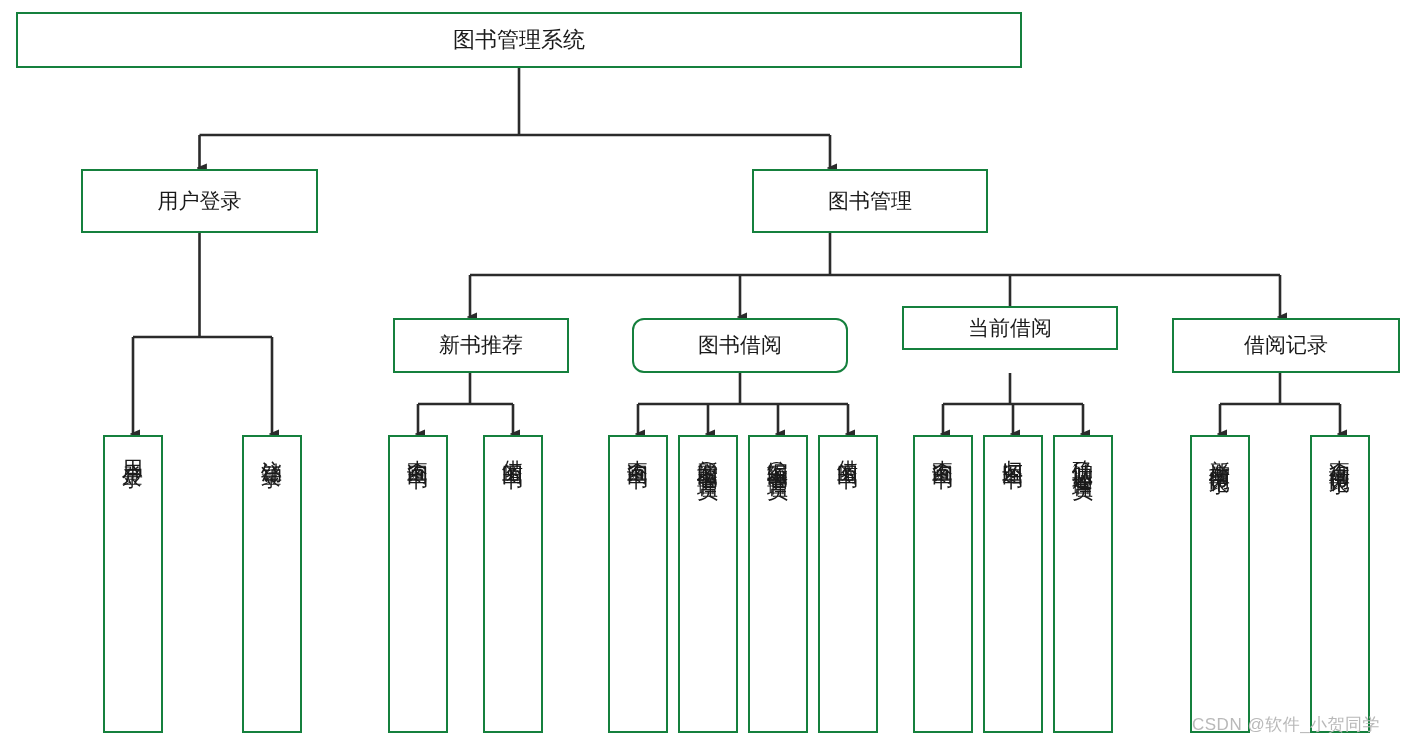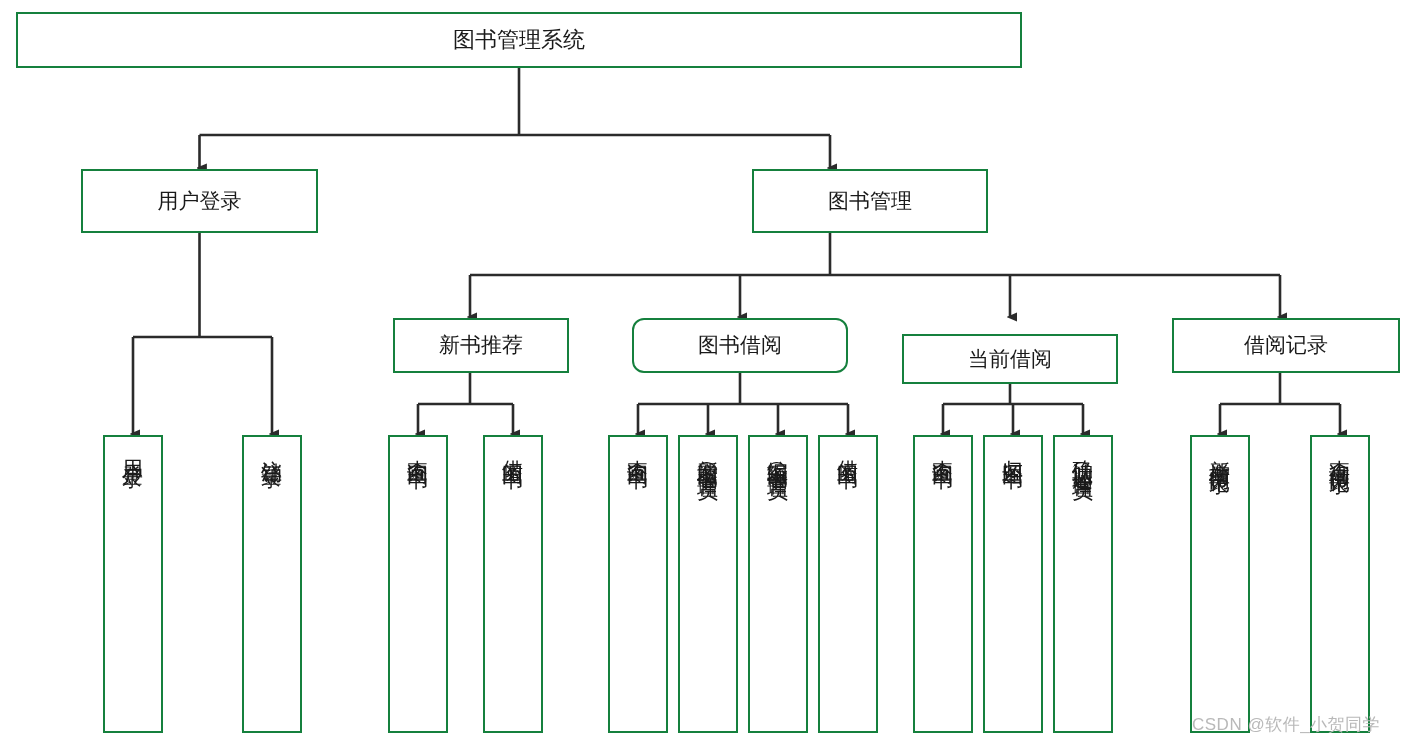--- a/index.html
+++ b/index.html
@@ -121,21 +121,21 @@
       </div>
       <div class="node level-2" style="left: 712px; top: 169px; width: 236px; height: 64px; margin-left: 40px;">
         <span class="node-label">图书管理</span>
       </div>
       <div class="node level-3" style="left: 362px; top: 318px; width: 176px; height: 55px; margin-left: 31px;">
         <span class="node-label">新书推荐</span>
       </div>
       <div class="node level-3" style="left: 632px; top: 318px; width: 216px; height: 55px; border-radius: 12px;">
         <span class="node-label">图书借阅</span>
       </div>
-      <div class="node level-3" style="left: 902px; top: 334px; width: 216px; height: 50px;">
+      <div class="node level-3" style="left: 902px; top: 306px; width: 216px; height: 44px;">
         <span class="node-label">当前借阅</span>
       </div>
       <div class="node level-3" style="left: 1172px; top: 318px; width: 228px; height: 55px;">
         <span class="node-label">借阅记录</span>
       </div>
       <div class="node level-leaf leaf" style="left: 103px; top: 435px; width: 60px; height: 298px;">
         <span class="node-label">用户登录</span>
       </div>
       <div class="node level-leaf leaf" style="left: 242px; top: 435px; width: 60px; height: 298px;">
         <span class="node-label">注销登录</span>

